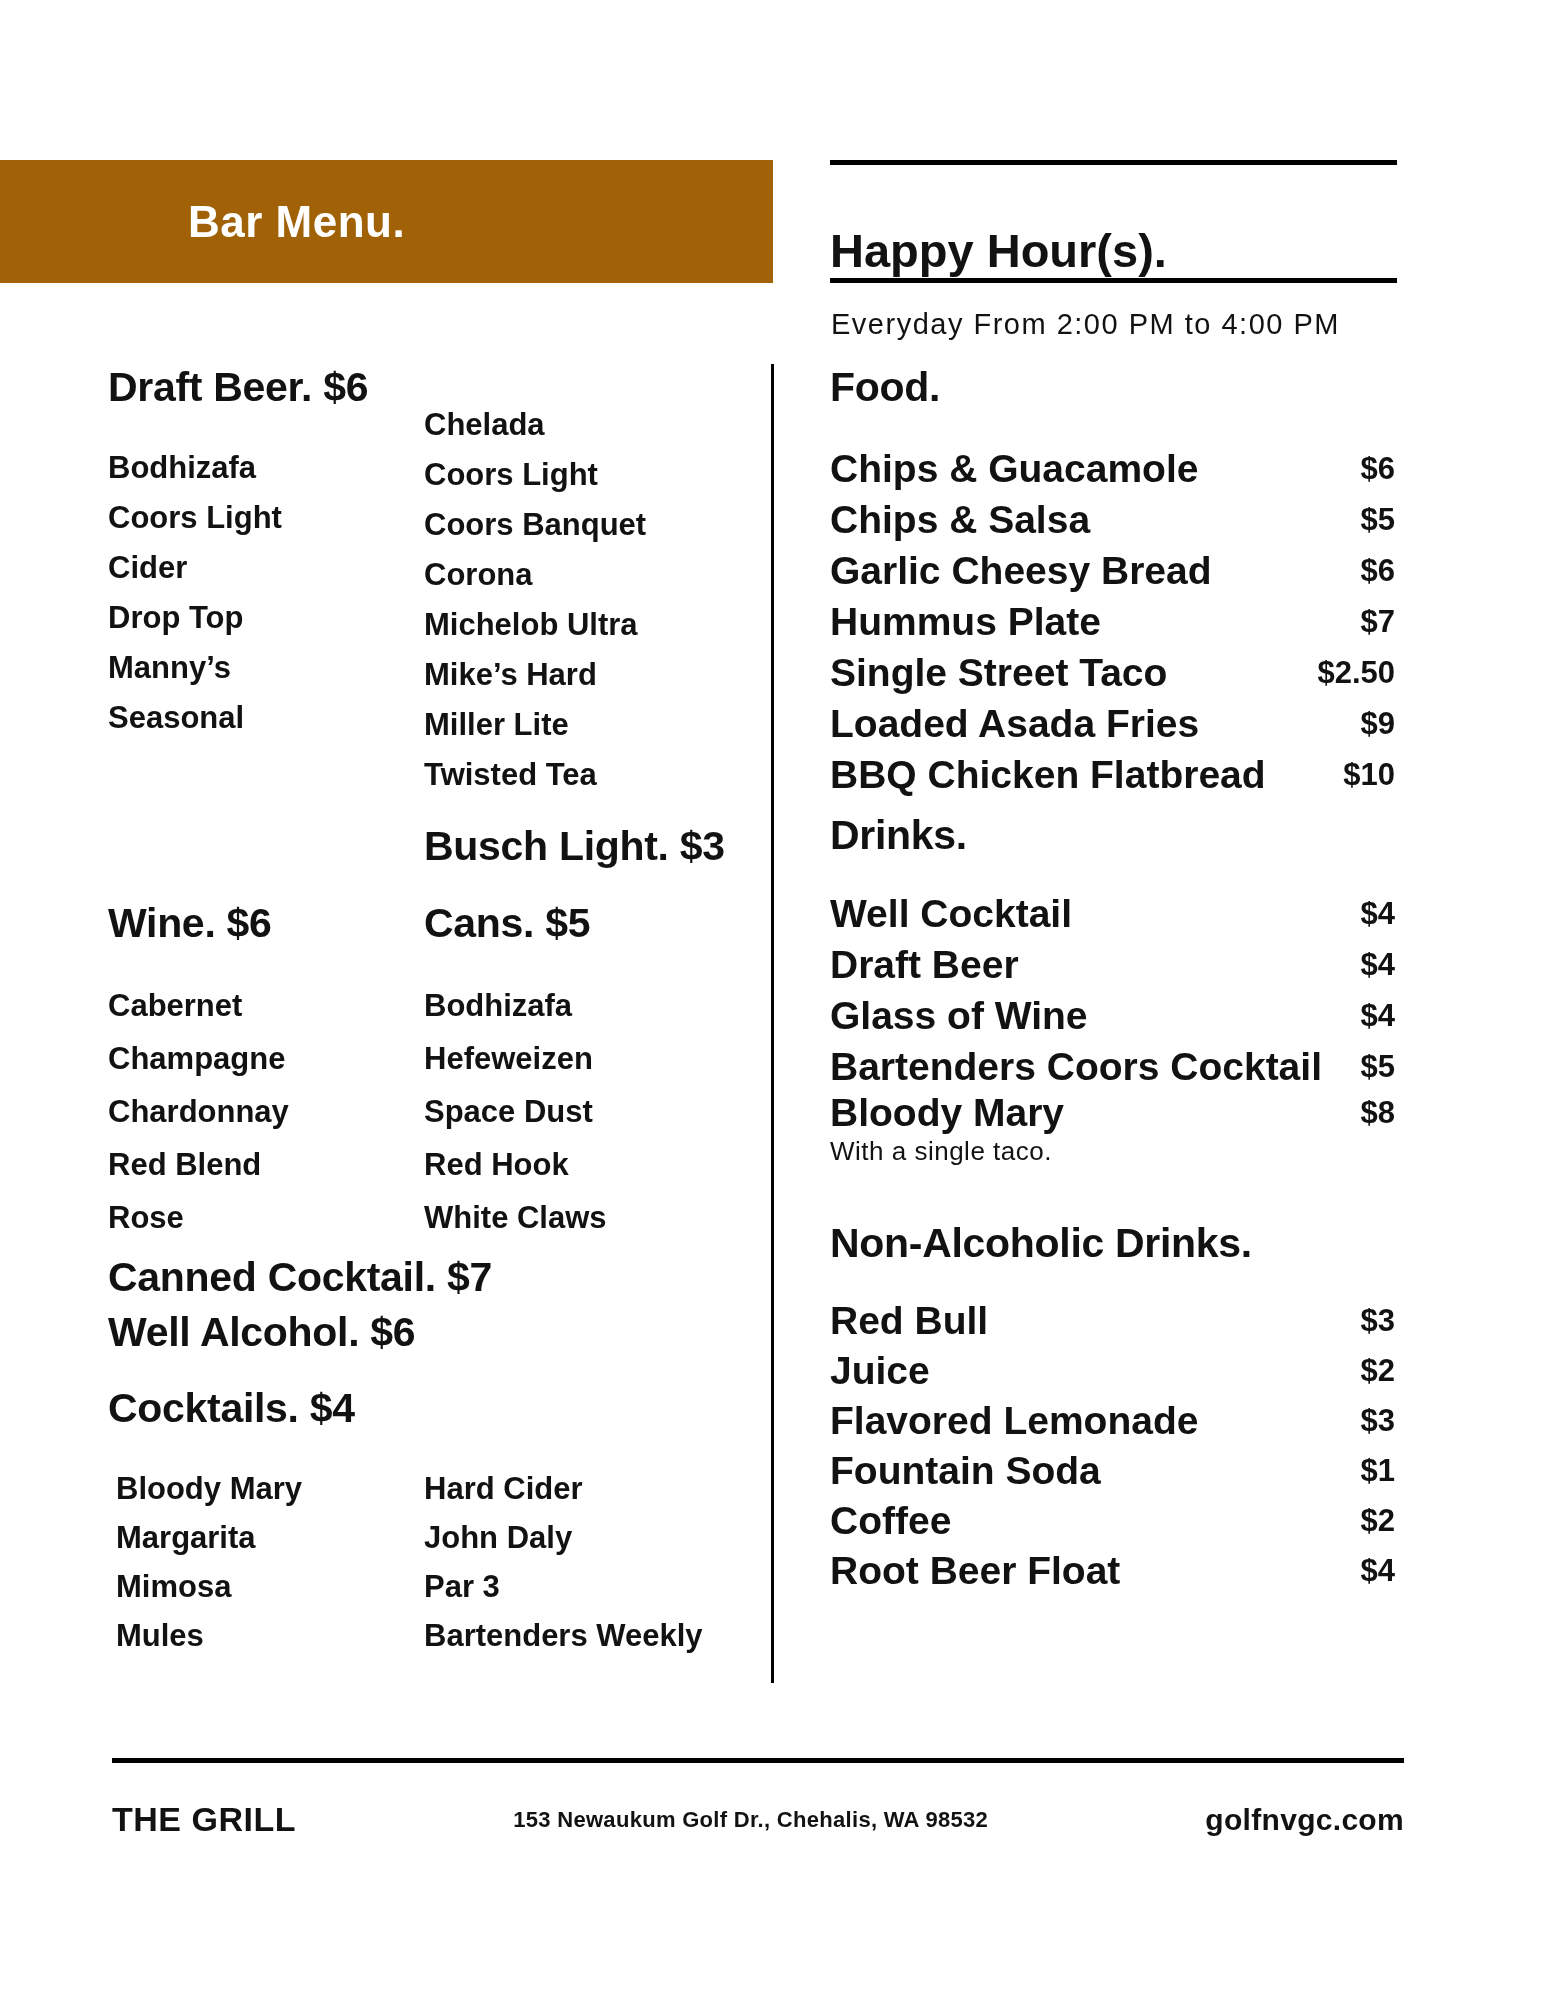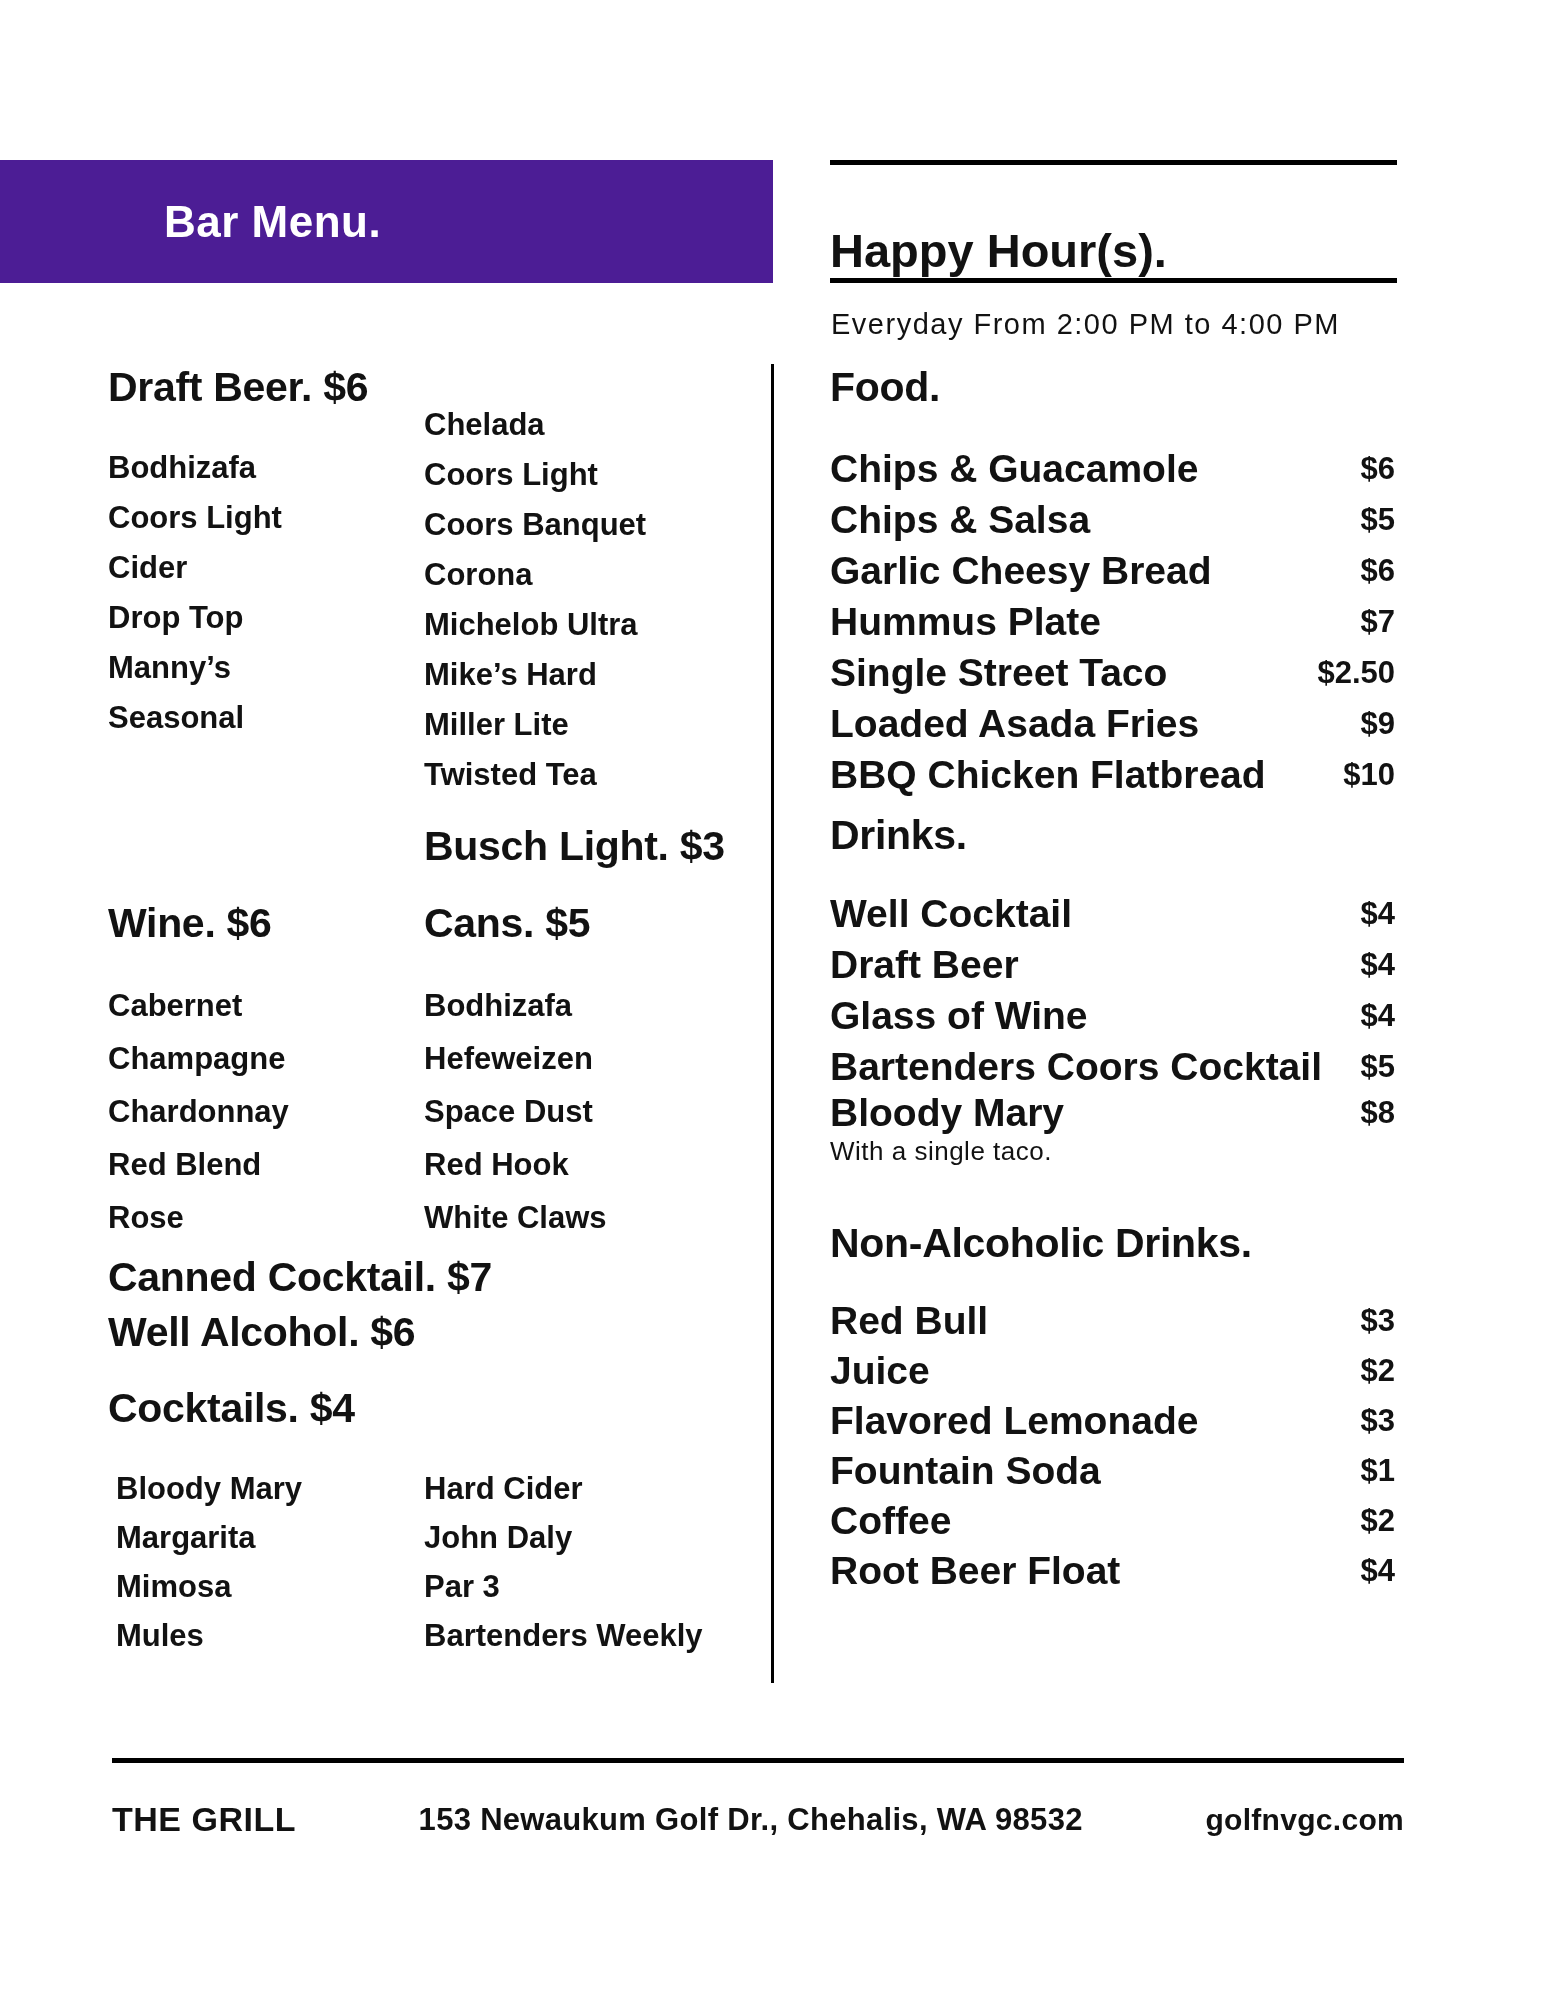--- a/index.html
+++ b/index.html
@@ -2,21 +2,21 @@
 <html><head>
 <meta charset="utf-8">
 <style>
   * { margin:0; padding:0; box-sizing:border-box; }
   html,body { background:#ffffff; }
   body { font-family:"Liberation Sans", sans-serif; color:#121212; }
   .page { position:relative; width:1546px; height:2000px; background:#ffffff; overflow:hidden; }
 
   
   .banner { position:absolute; left:0; top:160px; width:773px; height:123px;
-            background:#4c1d95; display:flex; align-items:center; }
+            background:#a16207; display:flex; align-items:center;padding-left:24px; }
   .banner-title { color:#ffffff; font-size:44px; font-weight:bold; letter-spacing:.5px;
                   padding-left:164px; white-space:nowrap; }
 
   
   .hh-header { position:absolute; left:830px; top:160px; width:567px; height:123px;
                border-top:5px solid #000; border-bottom:5px solid #000;
                display:flex; align-items:flex-end; }
   .hh-title { font-size:47px; font-weight:bold; white-space:nowrap; }
   .hh-subtitle { position:absolute; left:831px; top:308px; font-size:29px; font-weight:normal;
                  letter-spacing:1.5px; white-space:nowrap; }
@@ -57,21 +57,21 @@
   .cocktail-pair { margin-top:0; }
   .cocktail-pair .l-rows { margin-top:34px; }
   .cocktail-pair .l-row { height:49px; }
   .indent8 { padding-left:8px; }
 
   
   .footer-rule { position:absolute; left:112px; top:1758px; width:1292px; height:5px; background:#000; }
   .footer-row { position:absolute; left:112px; top:1800px; width:1292px;
                 display:flex; justify-content:space-between; align-items:center; }
   .footer-brand { font-size:34px; font-weight:bold; letter-spacing:.5px; white-space:nowrap; }
-  .footer-address { font-size:31px; font-weight:bold; letter-spacing:.3px; white-space:nowrap; }
+  .footer-address { font-size:22px; font-weight:bold; letter-spacing:.3px; white-space:nowrap; }
   .footer-website { font-size:30px; font-weight:bold; letter-spacing:.3px; white-space:nowrap; }
 </style>
 </head>
 <body>
 
 <div class="page">
 
   <div class="banner">
     <div class="banner-title">Bar Menu.</div>
   </div>

